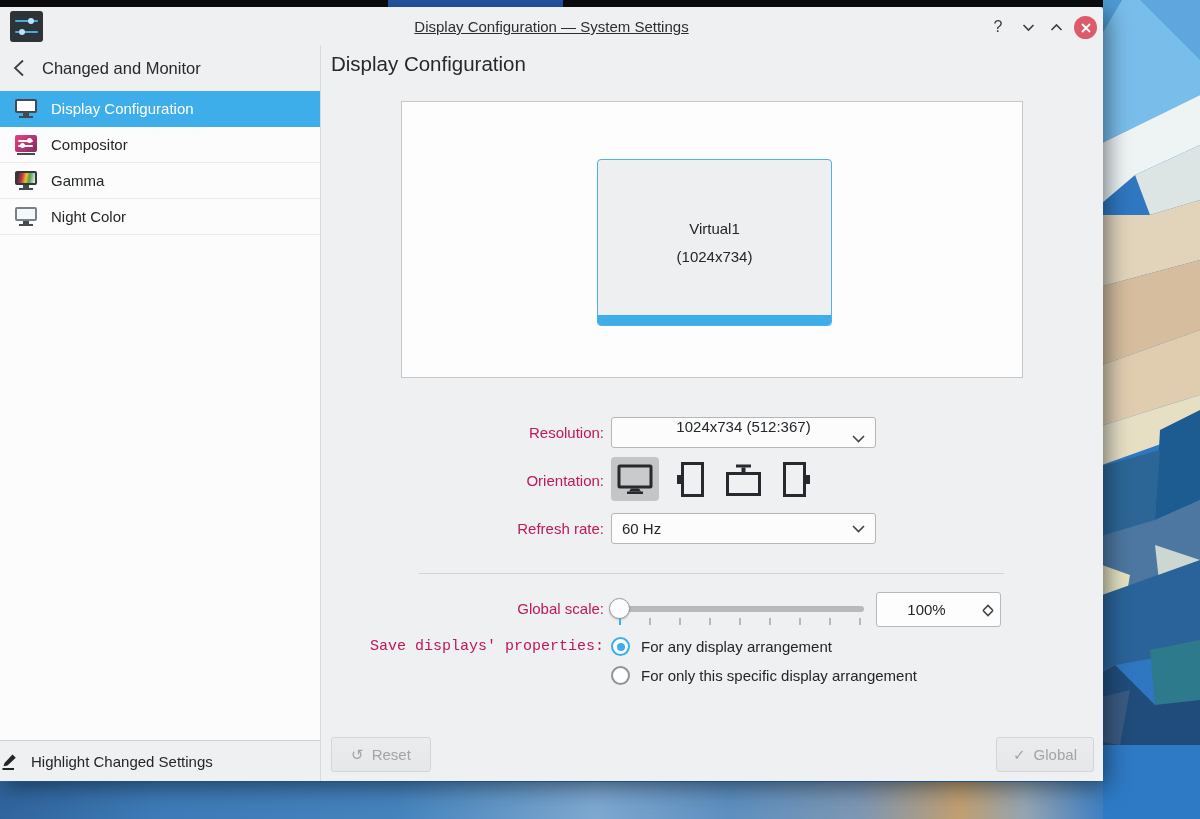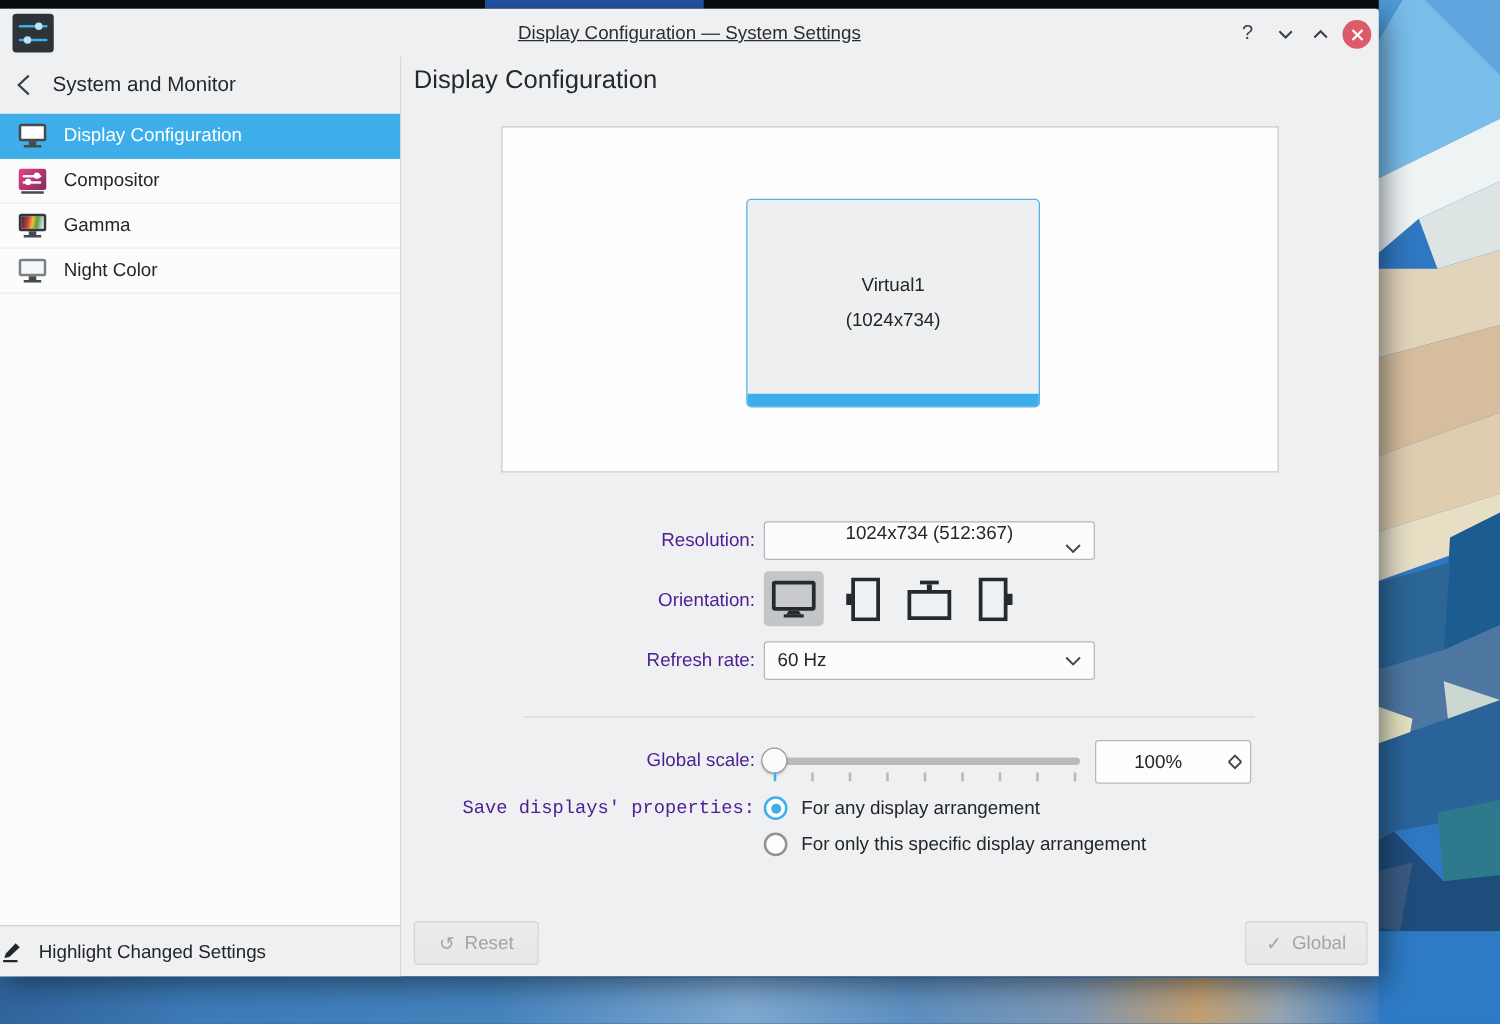--- a/index.html
+++ b/index.html
@@ -57,21 +57,21 @@
 
   
   .content { position:absolute; left:321px; top:38px; width:782px; height:736px; }
   .page-title { position:absolute; left:10px; top:7px; font-size:20.5px; color:#26292c; }
   .preview-panel { position:absolute; left:80px; top:56px; width:622px; height:277px; background:#fdfdfd; border:1px solid #c6c8ca;text-decoration:underline; }
   .monitor-box { position:absolute; left:195px; top:57px; width:235px; height:167px; background:#edeff0;
     border:1px solid #4fb2e8; border-radius:4px; display:flex; flex-direction:column; align-items:center; justify-content:center; gap:11px; }
   .monitor-box .mline { font-size:15px; color:#232629; }
   .monitor-bar { position:absolute; left:0; bottom:0; width:100%; height:10px; background:#3daee9; border-radius:0 0 3px 3px; }
 
-  .form-label { position:absolute; left:0; width:283px; text-align:right; font-size:15px; color:#4c1d95; }
+  .form-label { position:absolute; left:0; width:283px; text-align:right; font-size:15px; color:#be185d; }
   .dropdown { position:absolute; left:290px; width:265px; height:31px; background:#fcfcfc; border:1px solid #b4b6b8; border-radius:3px;
     display:flex; align-items:center; padding:0 10px; font-size:15px; color:#232629; }
   .dd-chevron { margin-left:auto; display:flex; }
 
   .orient-btn { position:absolute; top:412px; width:48px; height:44px; display:flex; align-items:center; justify-content:center; border-radius:4px; }
   .orient-btn.selected { background:#c3c5c6; }
 
   .separator { position:absolute; left:98px; top:528px; width:585px; height:1px; background:#d3d4d5; }
 
   .slider-track { position:absolute; left:296px; top:561px; width:247px; height:6px; background:#b7b9bb; border-radius:3px; }
@@ -155,21 +155,21 @@
           <path d="M7 7 L15 15 M15 7 L7 15" stroke="#ffffff" stroke-width="1.8" fill="none"></path>
         </svg>
       </div>
     </div>
 
     <div class="sidebar-header">
       <div class="back-btn">
         <svg width="12" height="18" viewBox="0 0 12 18">
           <polyline points="10,1.5 2,9 10,16.5" fill="none" stroke="#3c4145" stroke-width="1.8"></polyline>
         </svg>
-        <span class="back-label">System and Monitor</span>
+        <span class="back-label">Changed and Monitor</span>
       </div>
     </div>
 
     <div class="sidebar-list">
       <div class="sb-item selected">
         <span class="si">
           <span class="scr"></span>
             <span class="stand"></span>
             <span class="base"></span>
         </span>

